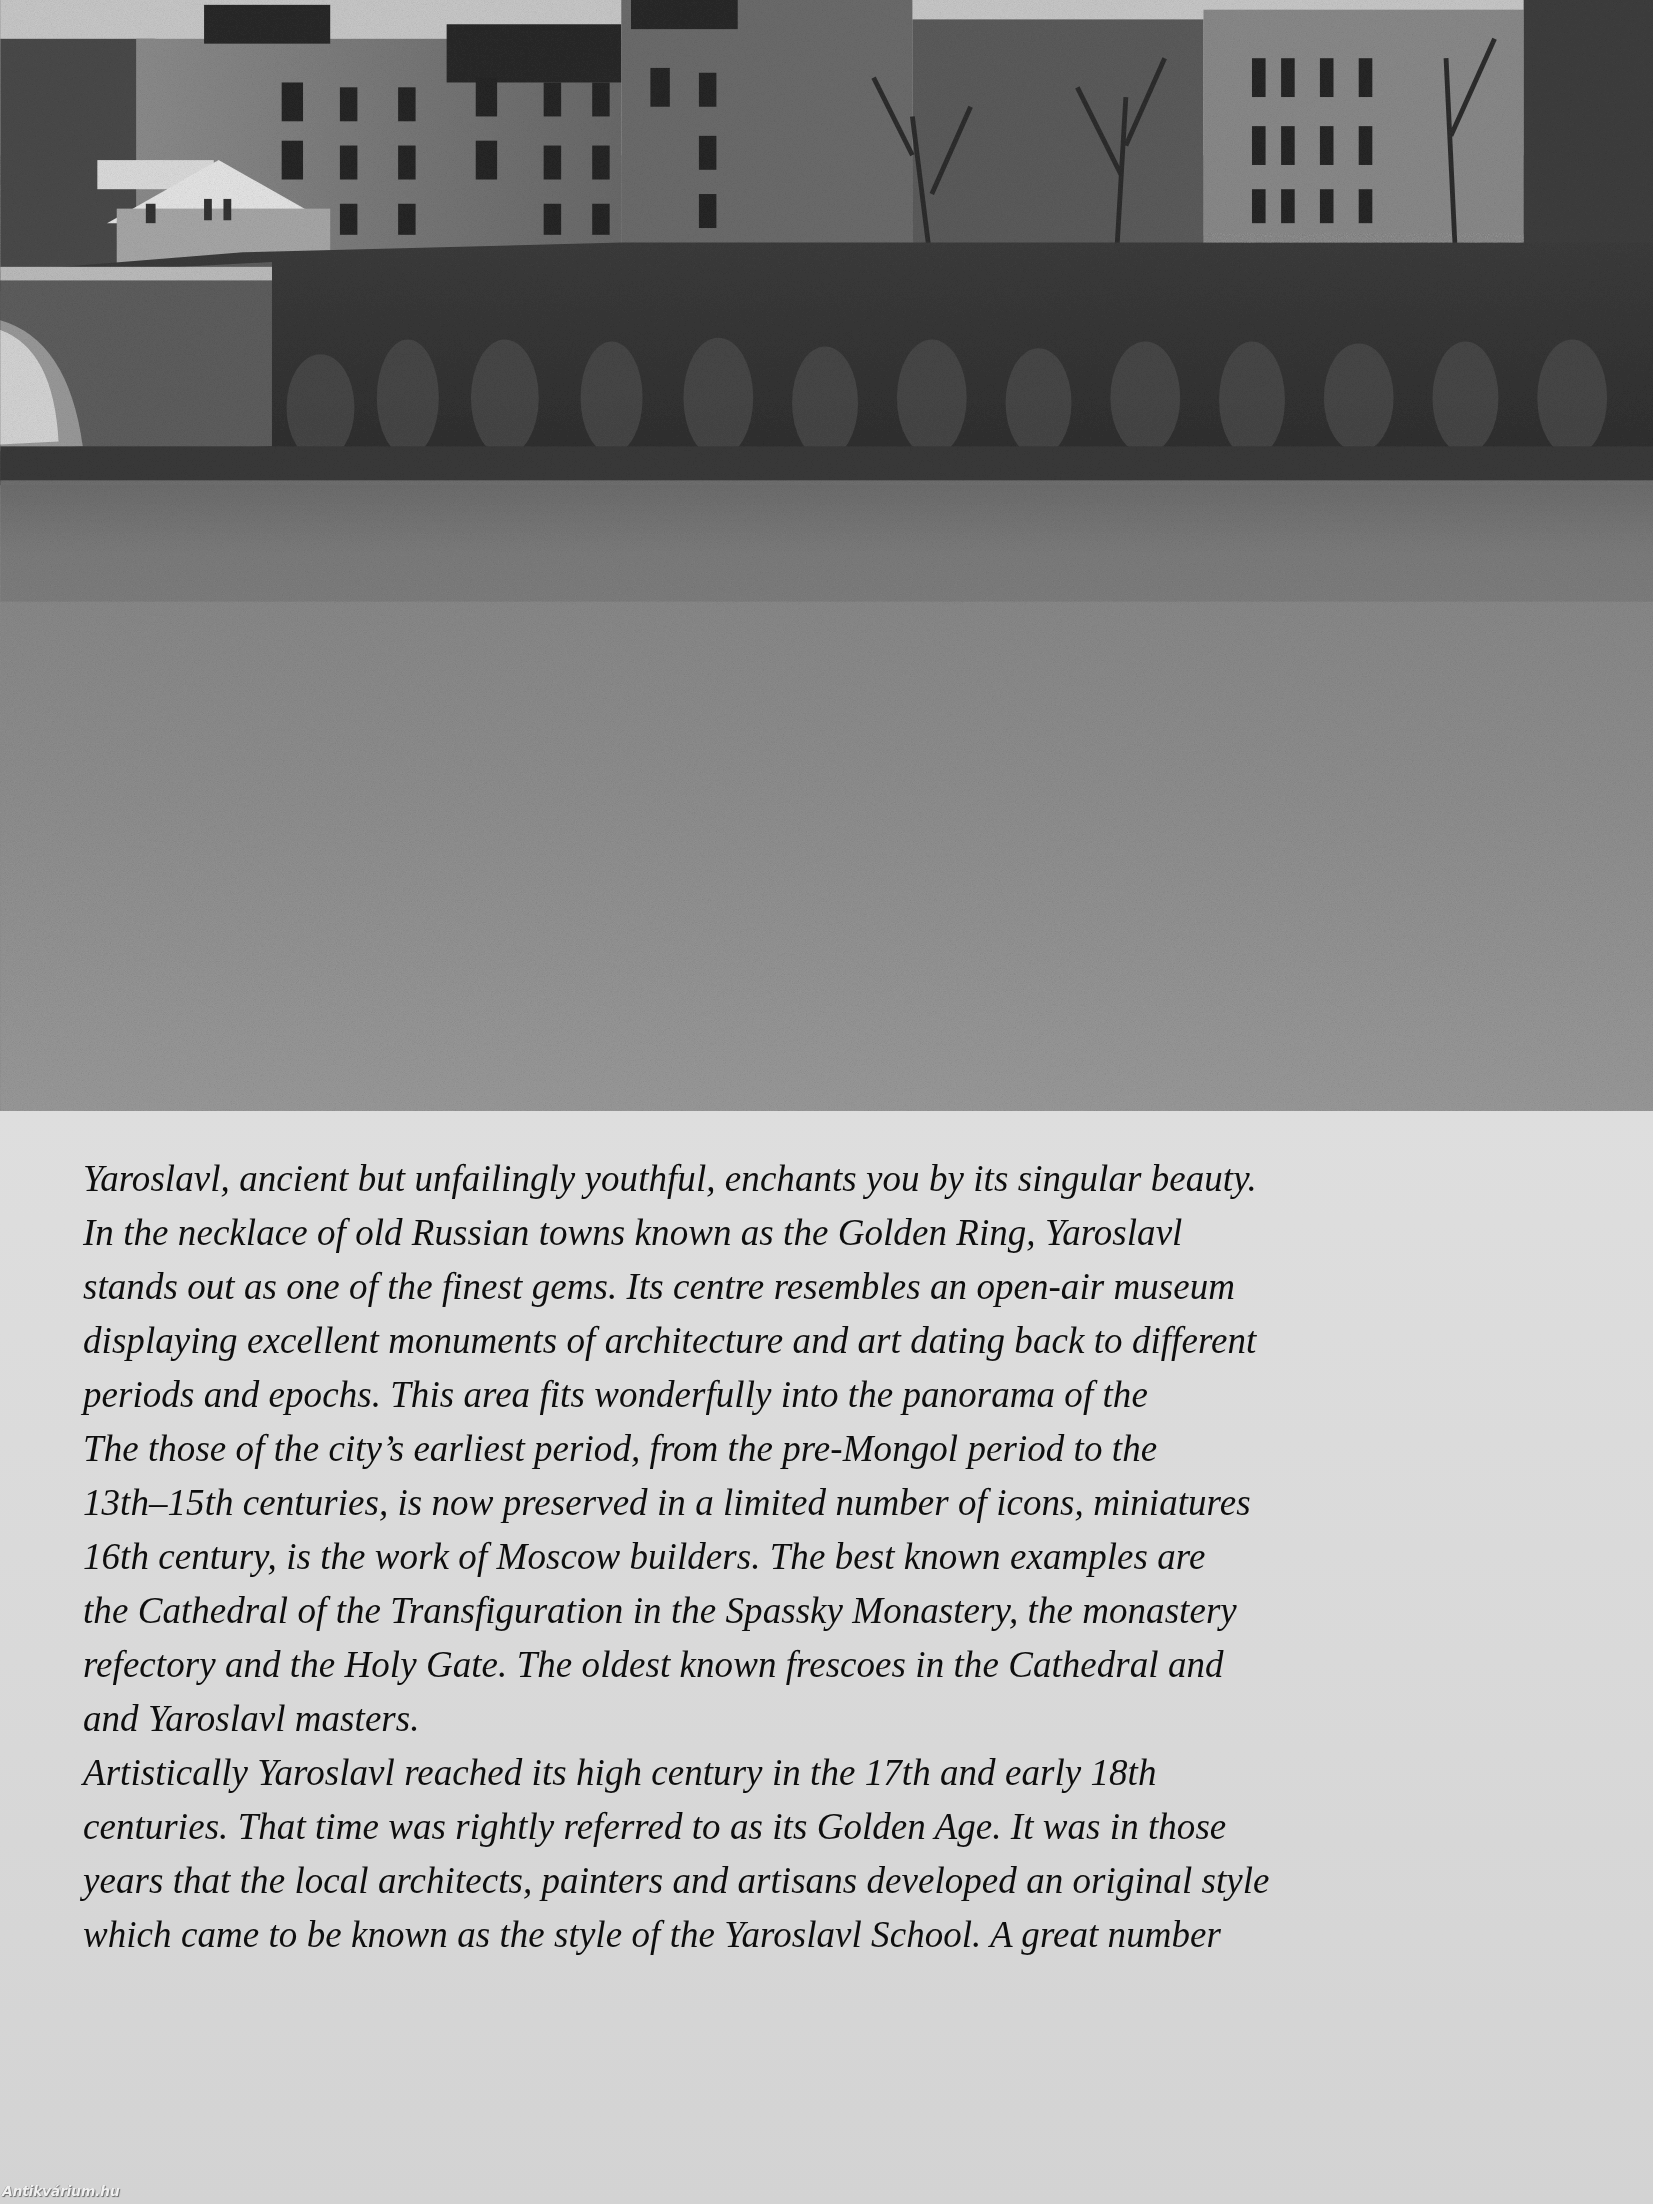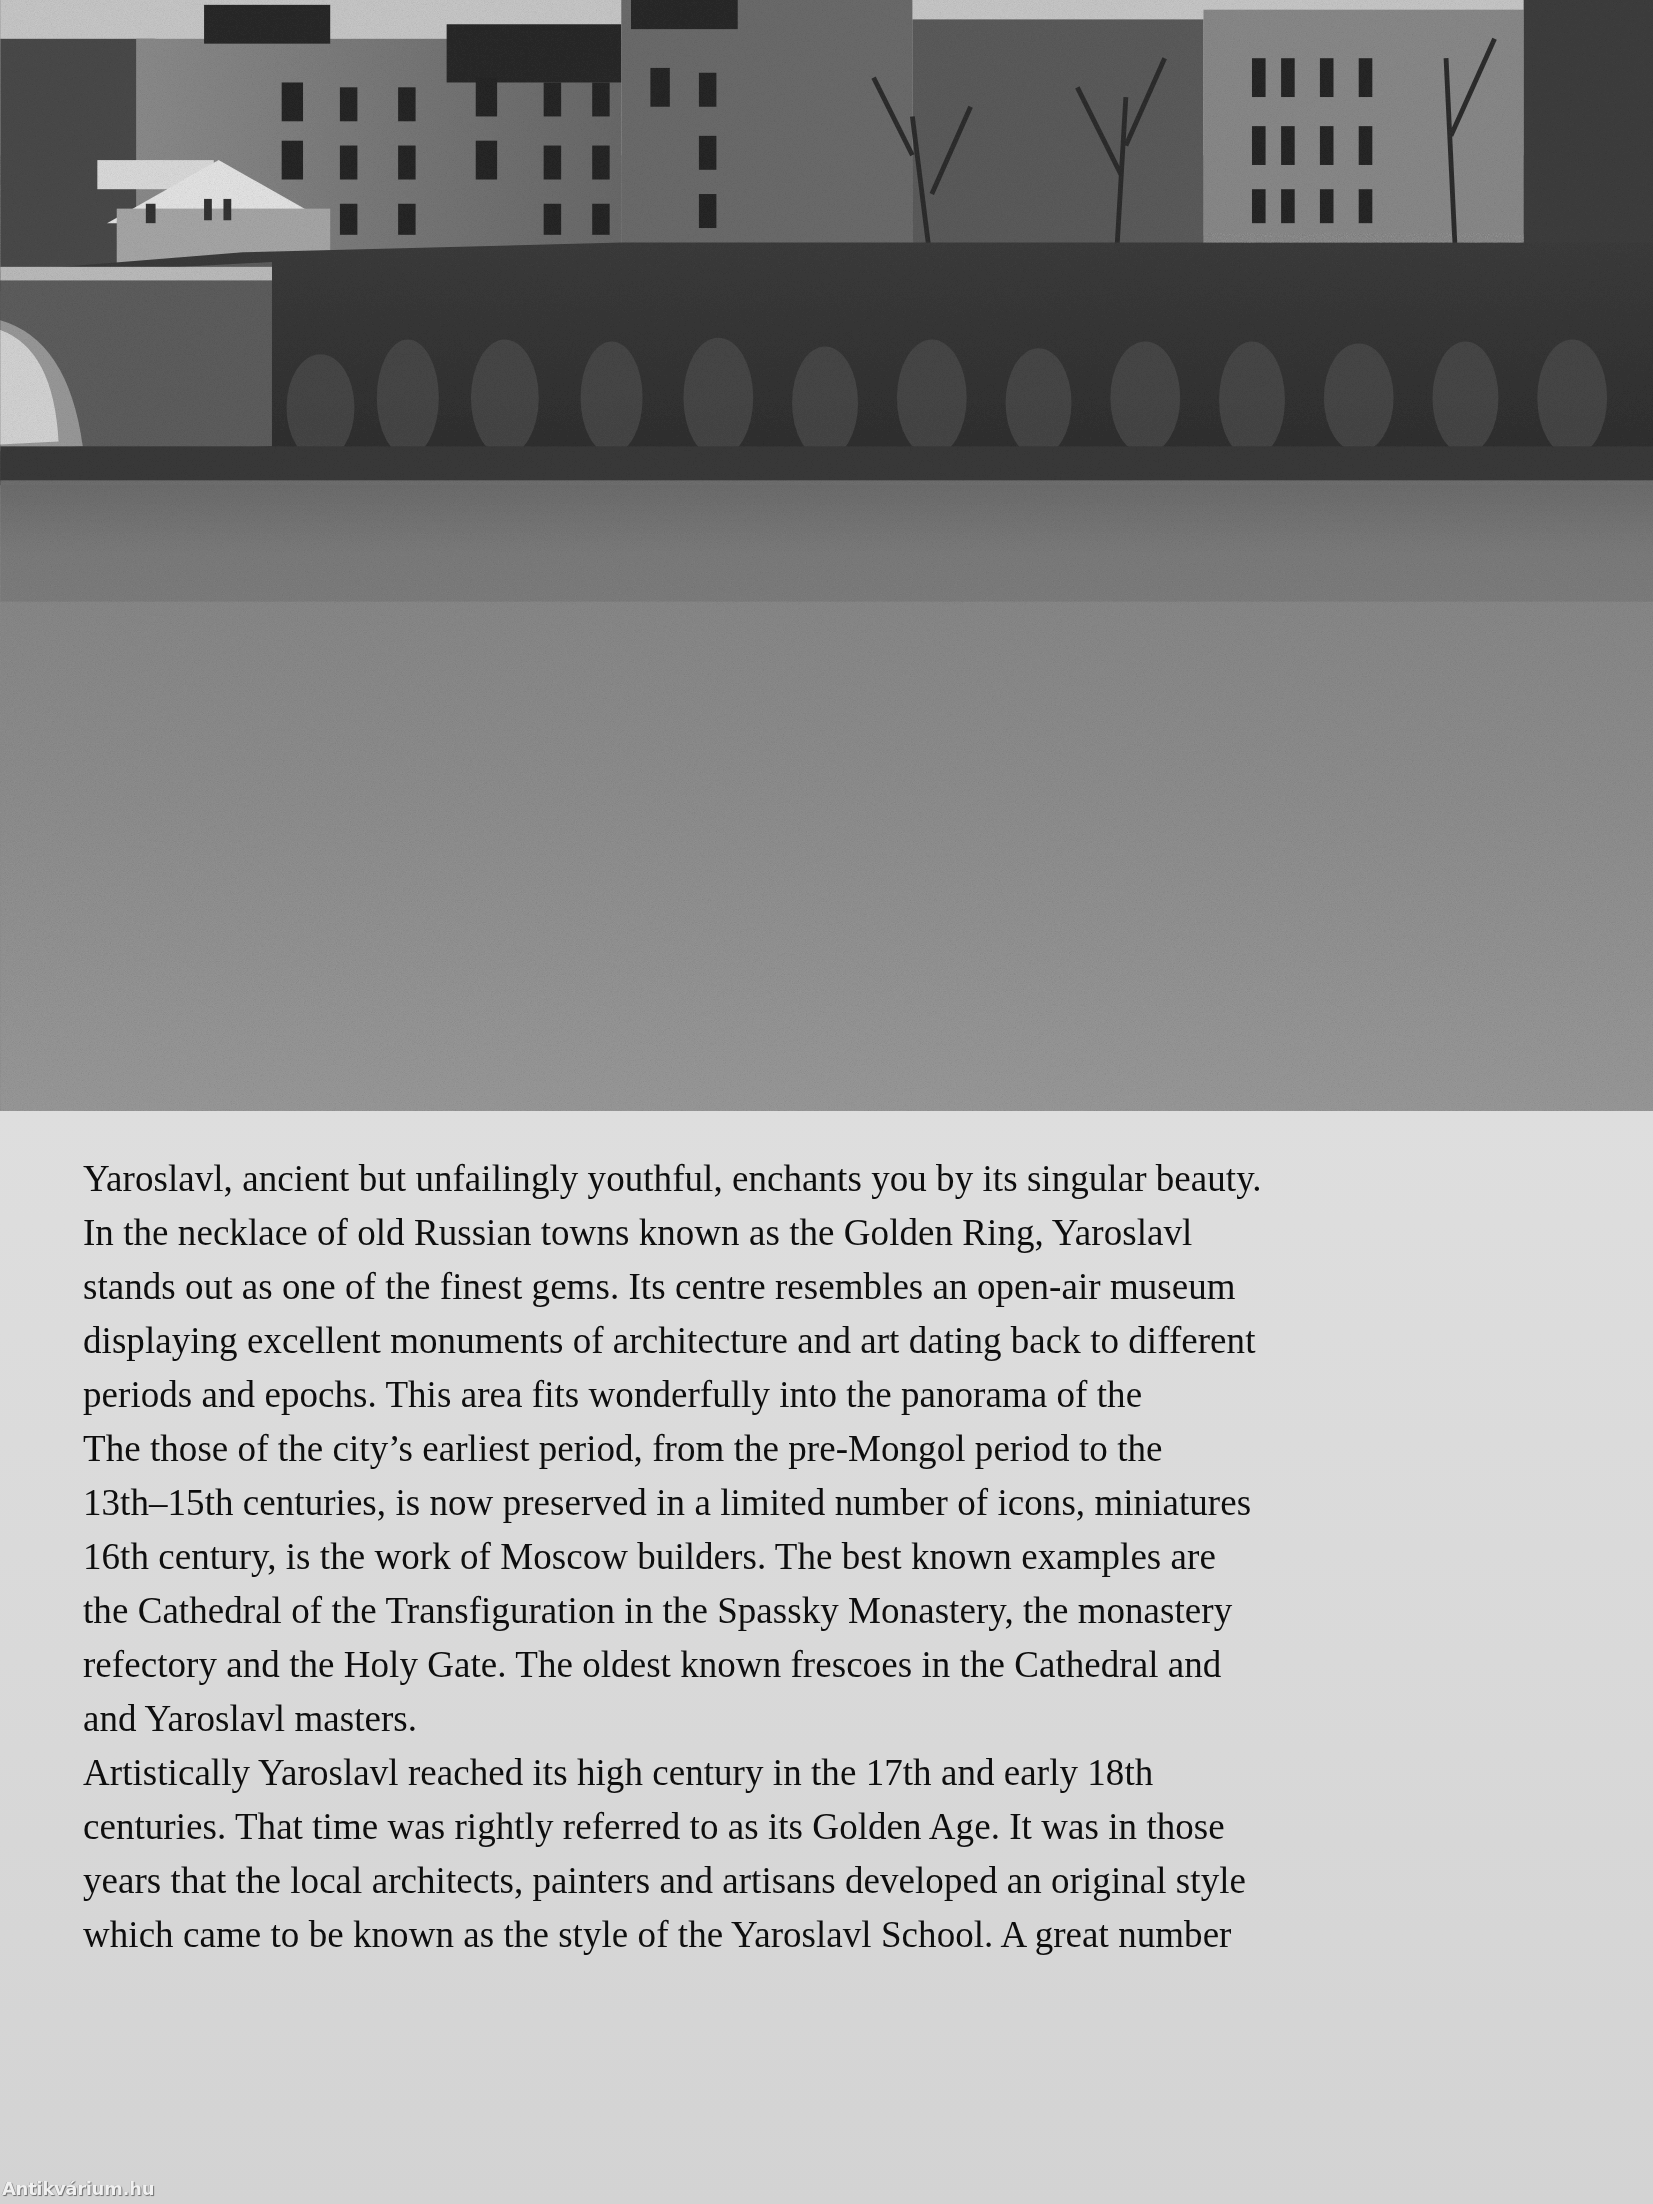--- a/index.html
+++ b/index.html
@@ -24,20 +24,21 @@
     background: #7a7a7a;
   }
   .photo svg { display: block; }
   
   .page {
     position: absolute;
     left: 0; top: 1111px;
     width: 1654px;
     height: 1094px;
     background: linear-gradient(180deg, #dedede 0%, #d9d9d9 50%, #d3d3d3 100%);
+    font-style: italic;
   }
   .body-text {
     position: absolute;
     left: 83px;
     top: 41px;
     width: 1533px;
     margin: 0;
     color: #0e0e0e;
     font-size: 37px;
     line-height: 54px;
@@ -46,21 +47,21 @@
   .line {
     display: block;
     white-space: nowrap;
   }
   .watermark {
     position: absolute;
     left: 1.9px;
     bottom: 5.8px;
     font-family: "DejaVu Sans", sans-serif;
     font-weight: bold;
-    font-size: 18px;
+    font-size: 14px;
     color: #f2f2f2;
     text-shadow: 1px 1px 1px #666, -0.5px -0.5px 0 #999;
     letter-spacing: -0.3px;
     opacity: 0.95;
   }
 </style>
 </head>
 <body>
 
 <div class="photo">

